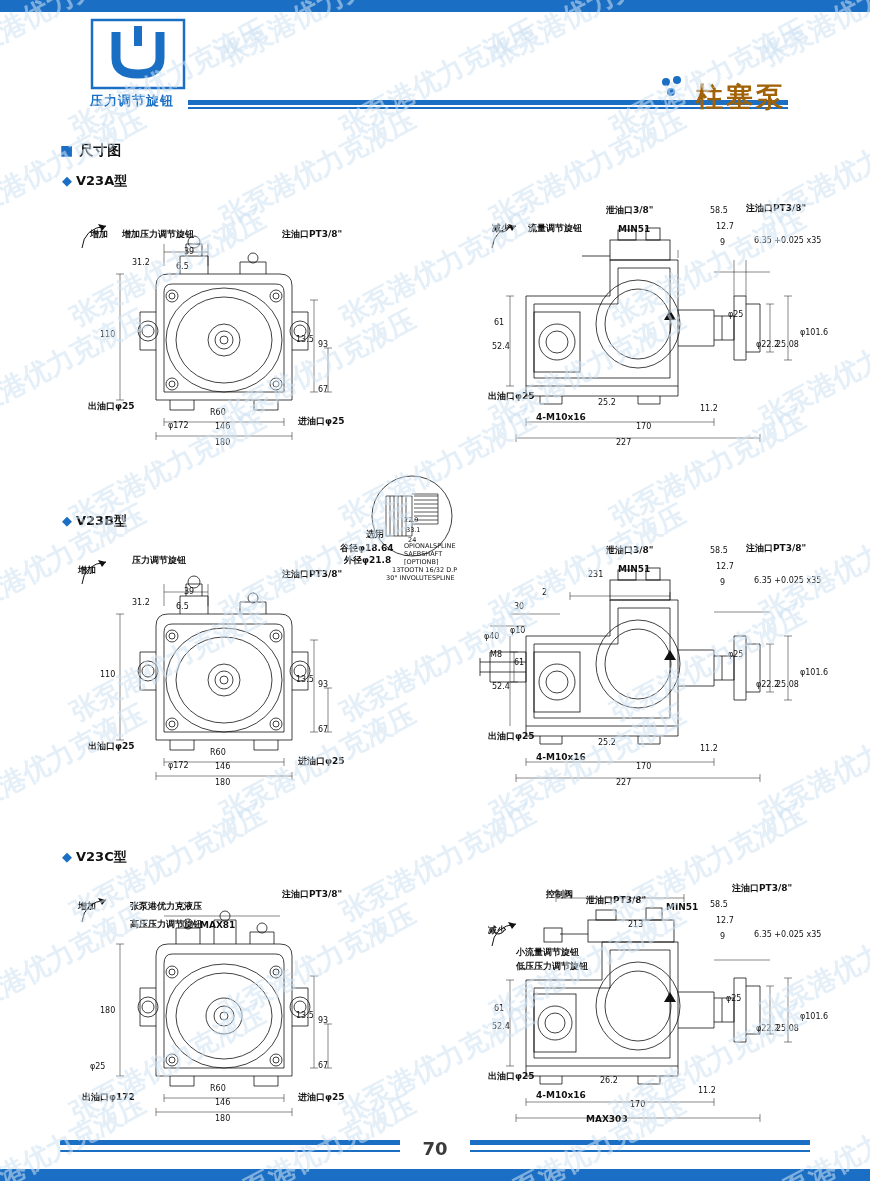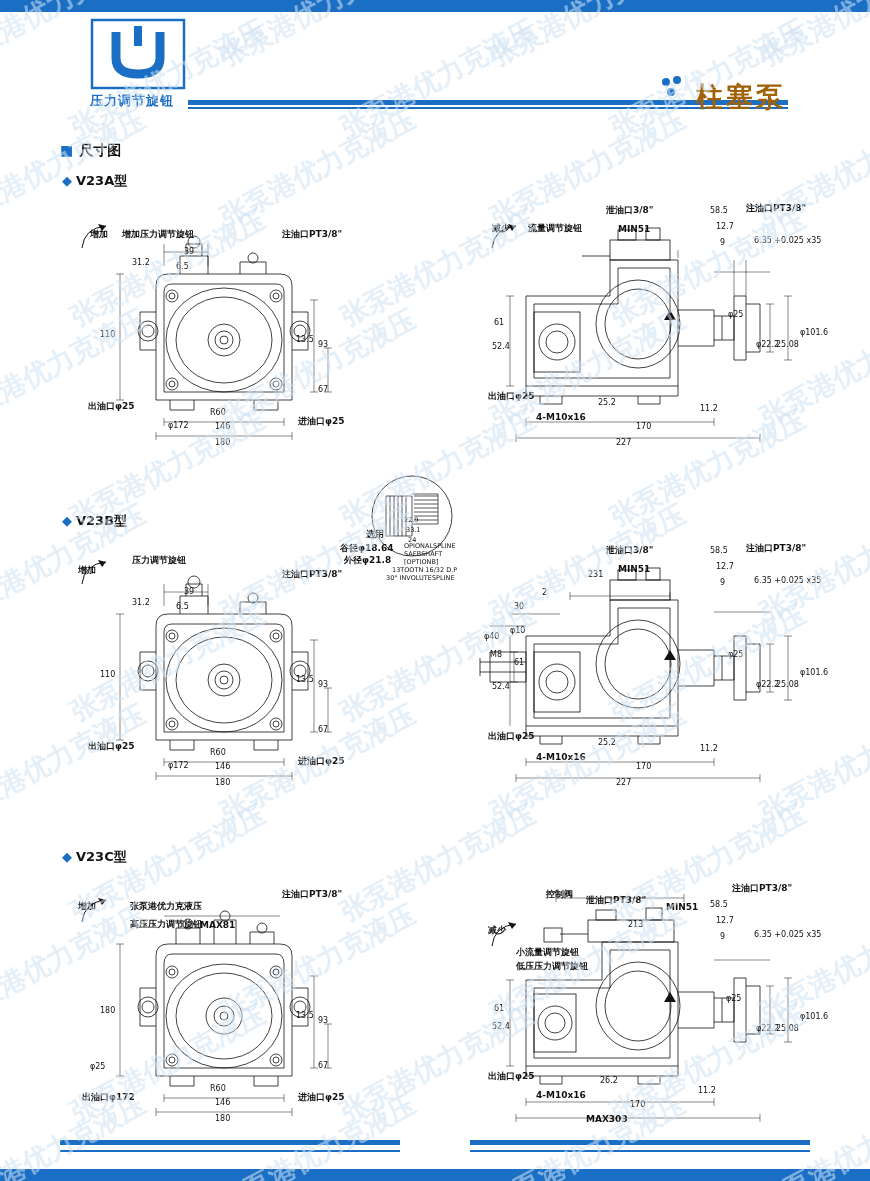--- a/index.html
+++ b/index.html
@@ -671,15 +671,16 @@
       <div class="wm" style="left: -60px; top: 1135px;">张泵港优力克液压</div>
       <div class="wm" style="left: 210px; top: 1135px;">张泵港优力克液压</div>
       <div class="wm" style="left: 480px; top: 1135px;">张泵港优力克液压</div>
       <div class="wm" style="left: 750px; top: 1135px;">张泵港优力克液压</div>
     </div>
 
   <div class="ftr-left"></div>
   <div class="ftr-left2"></div>
   <div class="ftr-right"></div>
   <div class="ftr-right2"></div>
+  <div class="pageno">70</div>
   <div class="ftr-bar"></div>
 
 </div>
 
 </body></html>

